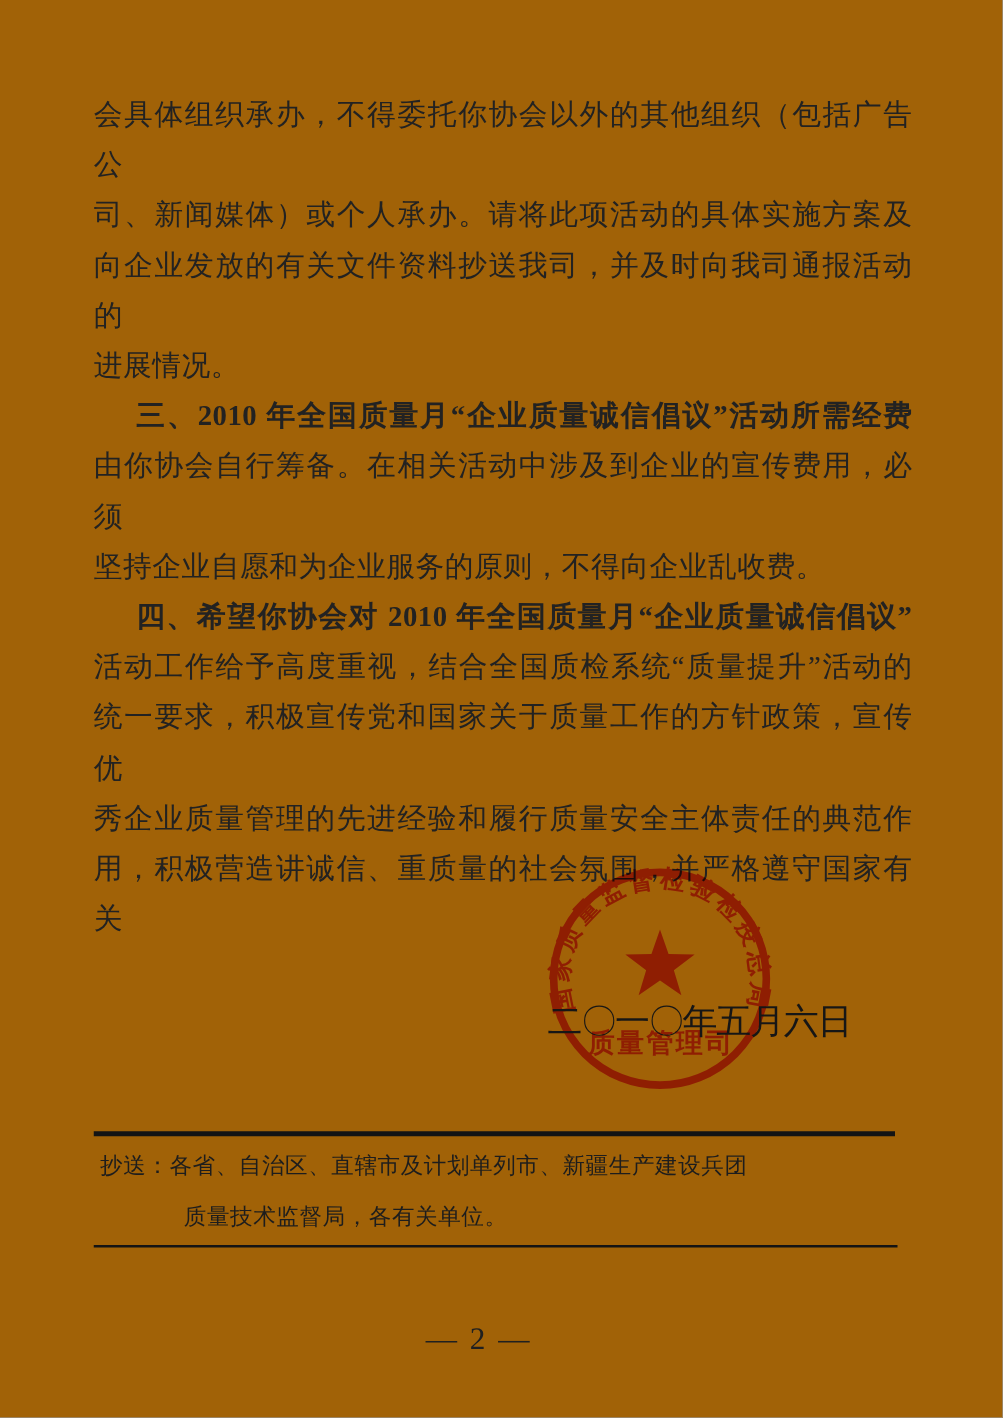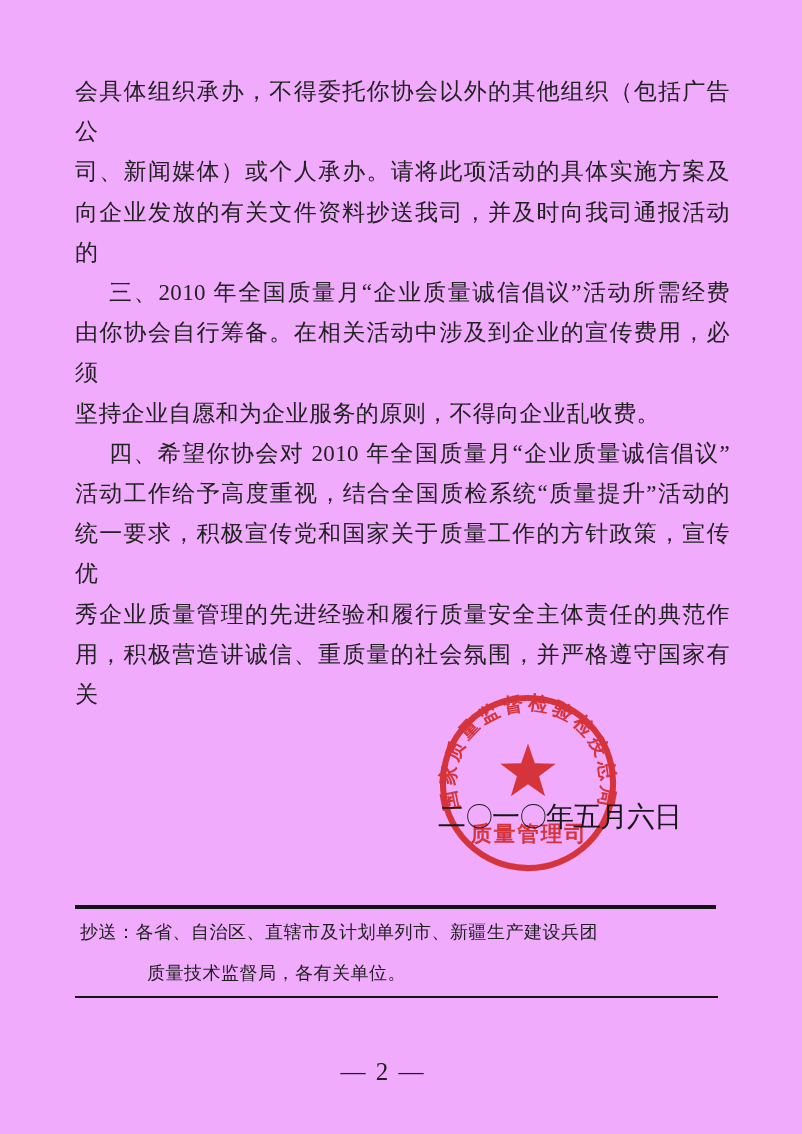--- a/index.html
+++ b/index.html
@@ -5,21 +5,21 @@
   html, body {
     margin: 0;
     padding: 0;
     background: #888;
   }
   .page {
     position: relative;
     width: 802px;
     height: 1134px;
     margin: 0 auto;
-    background: #f0abfc;
+    background: #a16207;
     overflow: hidden;
     font-family: "Liberation Serif", "DejaVu Serif", serif;
     color: #262626;
   }
   
   .body-text {
     position: absolute;
     left: 75px;
     top: 72px;
     width: 655px;
@@ -31,21 +31,21 @@
   .ln {
     white-space: nowrap;
     text-align: left;
   }
   .ln.j {
     white-space: normal;
     text-align: justify;
     text-align-last: justify;
     text-justify: inter-character;
   }
-  .ln.in { padding-left: 34px; }
+  .ln.in { padding-left: 34px; font-weight: bold; }
   .ln.j.in { text-indent: 0; }
 
   
   .seal {
     position: absolute;
     left: 434px;
     top: 689px;
     width: 188px;
     height: 188px;
     z-index: 2;
@@ -123,20 +123,21 @@
 </style>
 </head>
 <body>
 
 <div class="page" style="--seal-color: #e03420;">
 
   <div class="body-text">
     <div class="ln j">会具体组织承办，不得委托你协会以外的其他组织（包括广告公</div>
     <div class="ln j">司、新闻媒体）或个人承办。请将此项活动的具体实施方案及</div>
     <div class="ln j">向企业发放的有关文件资料抄送我司，并及时向我司通报活动的</div>
+    <div class="ln">进展情况。</div>
     <div class="ln j in">三、2010 年全国质量月“企业质量诚信倡议”活动所需经费</div>
     <div class="ln j">由你协会自行筹备。在相关活动中涉及到企业的宣传费用，必须</div>
     <div class="ln">坚持企业自愿和为企业服务的原则，不得向企业乱收费。</div>
     <div class="ln j in">四、希望你协会对 2010 年全国质量月“企业质量诚信倡议”</div>
     <div class="ln j">活动工作给予高度重视，结合全国质检系统“质量提升”活动的</div>
     <div class="ln j">统一要求，积极宣传党和国家关于质量工作的方针政策，宣传优</div>
     <div class="ln j">秀企业质量管理的先进经验和履行质量安全主体责任的典范作</div>
     <div class="ln j">用，积极营造讲诚信、重质量的社会氛围，并严格遵守国家有关</div>
   </div>
 

